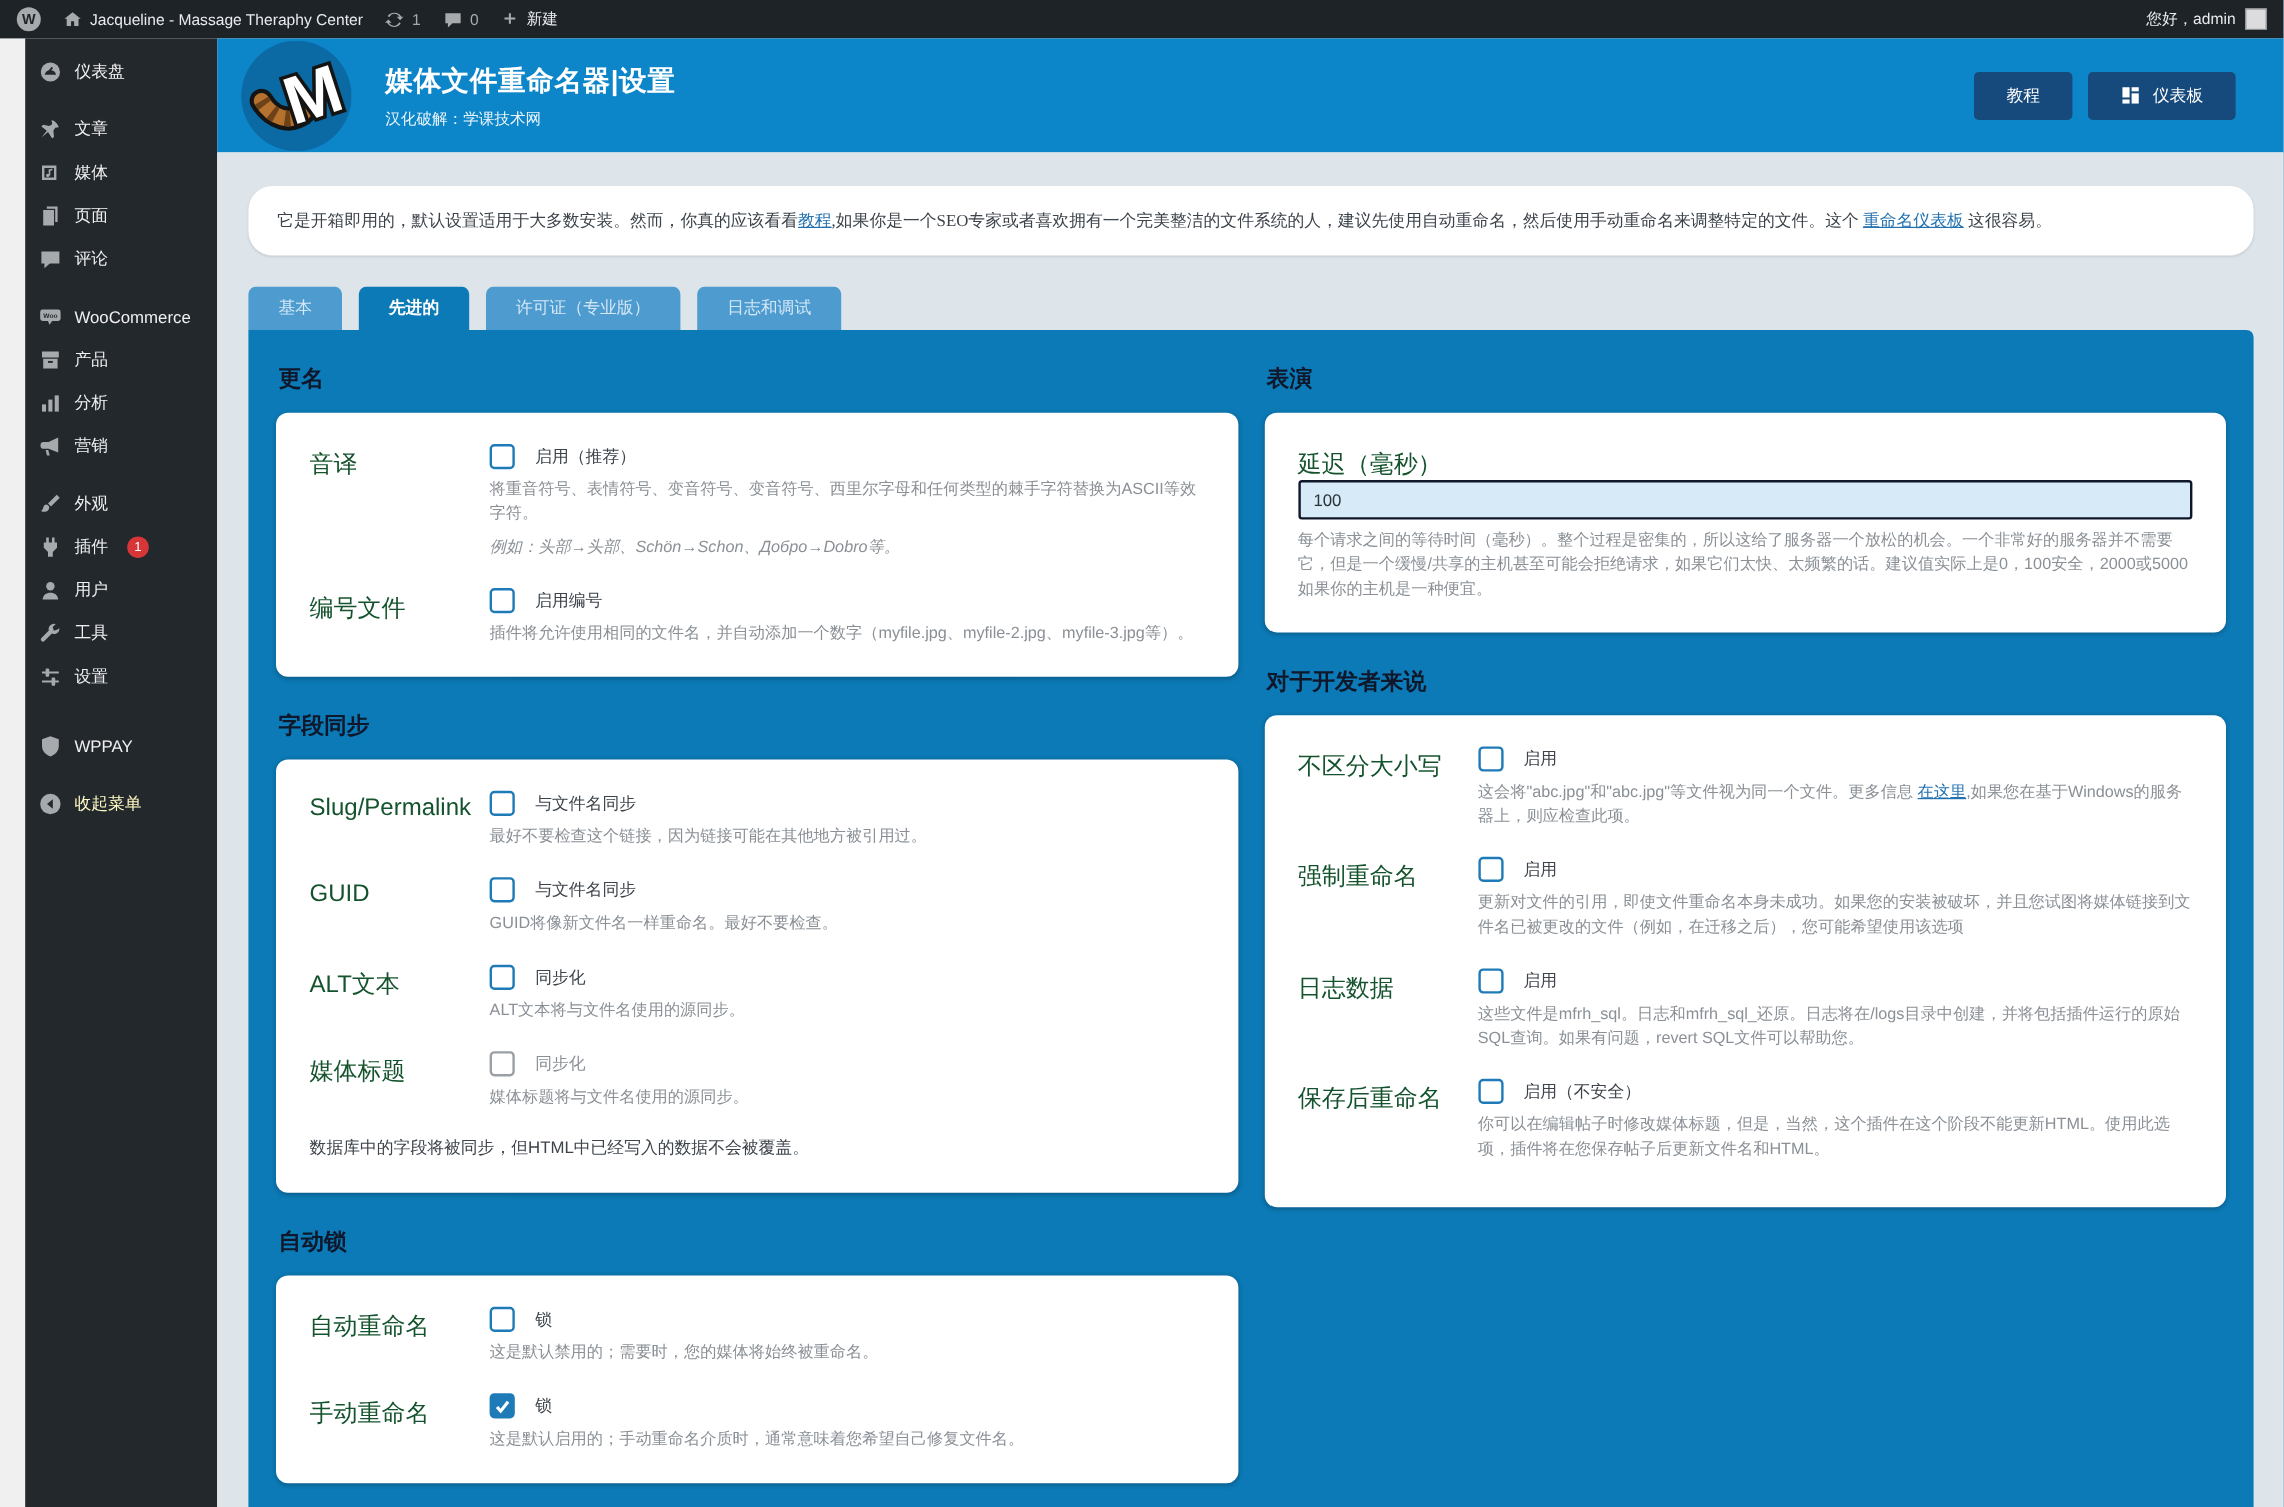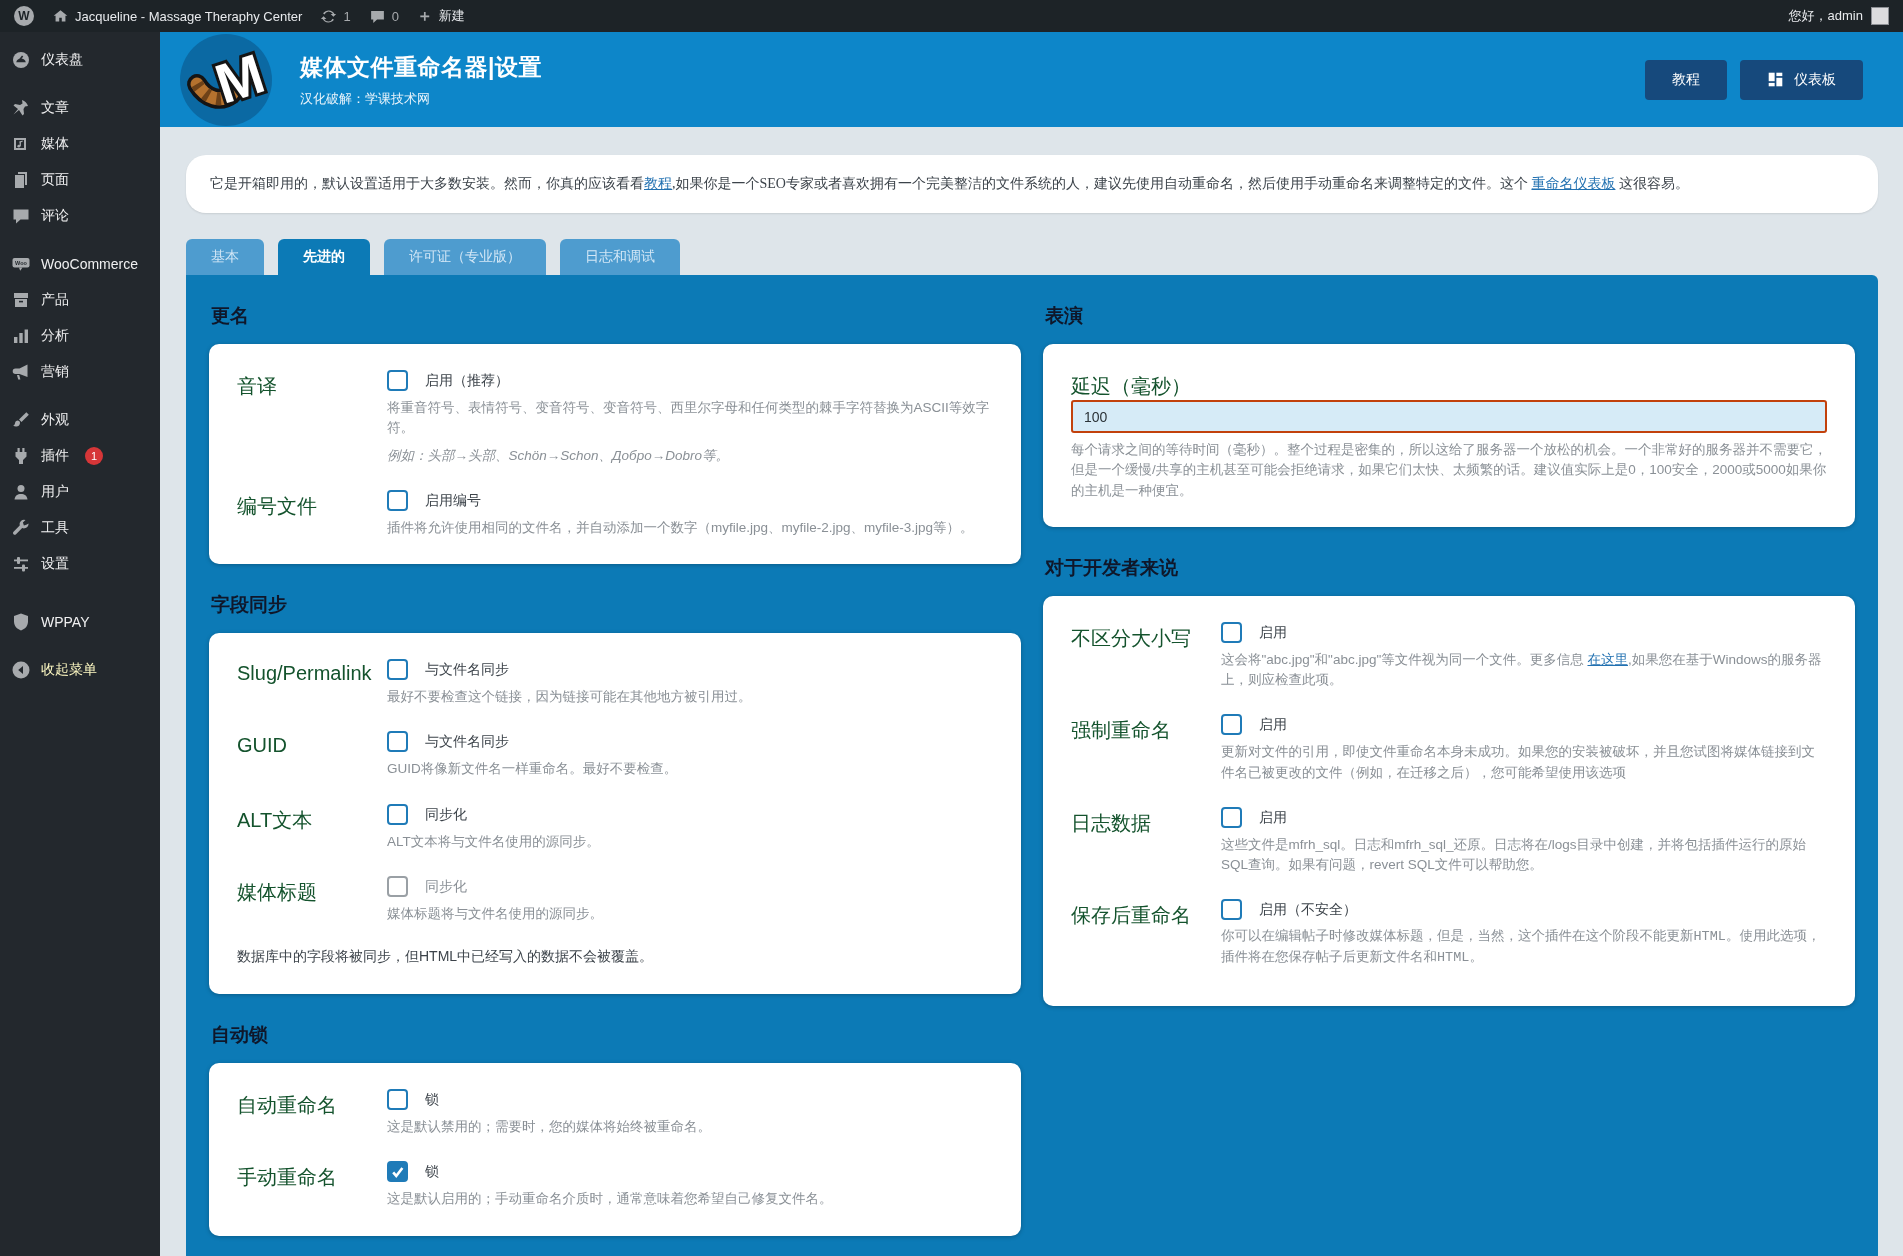--- a/index.html
+++ b/index.html
@@ -11,21 +11,21 @@
   .ab-left { display:flex; align-items:center; gap:18px; flex:1; }
   .ab-item { display:flex; align-items:center; gap:6px; cursor:pointer; }
   .ab-count { color:#a7aaad; }
   .wp-logo { width:20px; height:20px; border-radius:50%; background:#a7aaad; color:#1d2327; font-weight:bold; font-size:12px; display:flex; align-items:center; justify-content:center; }
   .ab-icon { width:17px; height:17px; fill:#a7aaad; }
   .ab-plus { color:#a7aaad; font-size:16px; font-weight:bold; line-height:1; }
   .ab-right { display:flex; align-items:center; gap:8px; }
   .avatar { width:18px; height:18px; background:#dcdcde; border:1px solid #8c8f94; }
 
   
-  .frame { display:flex; height:1224px; }
+  .frame { display:flex; height:1224px;padding-left:21px; }
 
   
   .sidebar { width:160px; background:#23282d; flex:none; padding-top:10px; }
   .sb-item { display:flex; align-items:center; gap:10px; padding:8px 0 8px 11px; color:#f0f0f1; font-size:14px; cursor:pointer; }
   .sb-item.dim { color:#fef9c3; }
   .micon { width:20px; height:20px; fill:#a7aaad; flex:none; }
   .sb-gap { height:12px; }
   .sb-gap-lg { height:22px; }
   .badge { background:#d63638; color:#fff; border-radius:50%; width:18px; height:18px; font-size:11px; display:inline-flex; align-items:center; justify-content:center; margin-left:6px; }
 
@@ -64,21 +64,21 @@
   .checkbox { width:21px; height:21px; border:2.5px solid #1f7bb8; border-radius:4px; background:#fff; flex:none; display:flex; align-items:center; justify-content:center; }
   .checkbox.checked { background:#1f7bb8; }
   .checkbox.disabled { border-color:#9aa0a5; }
   .check-glyph { width:14px; height:14px; stroke:#fff; stroke-width:3; fill:none; }
   .opt-label { font-size:14px; color:#3c434a; padding-top:2px; }
   .opt-label.dim { color:#8a9096; }
   .desc { font-size:13.5px; color:#8a9096; line-height:1.5; margin-top:7px; }
   .desc.example { font-style:italic; }
   .card-note { font-size:14px; color:#3c434a; margin:2px 0 8px; }
 
-  .delay-input { width:100%; height:33px; background:#d6ebf7; border:2px solid #c2410c; border-radius:3px; font-size:14px; color:#2c3338; padding:0 11px; font-family:"Liberation Sans","DejaVu Sans",sans-serif; }
+  .delay-input { width:100%; height:33px; background:#d6ebf7; border:2px solid #0f172a; border-radius:3px; font-size:14px; color:#2c3338; padding:0 11px; font-family:"Liberation Sans","DejaVu Sans",sans-serif; }
 </style>
 </head>
 <body>
 
 <div class="adminbar">
   <div class="ab-left">
     <div class="ab-item">
       <span class="wp-logo">W</span>
     </div>
     <div class="ab-item">
@@ -419,21 +419,21 @@
             <div class="row">
               <div class="row-label">日志数据</div>
               <div class="row-main">
                 <label class="opt">
                   <span class="checkbox"></span>
                   <span class="opt-label">启用</span>
                 </label>
                 <div class="desc">这些文件是mfrh_sql。日志和mfrh_sql_还原。日志将在/logs目录中创建，并将包括插件运行的原始SQL查询。如果有问题，revert SQL文件可以帮助您。</div>
               </div>
             </div>
-            <div class="row" style="margin-bottom:18px;font-family:Liberation Mono, monospace;">
+            <div class="row" style="margin-bottom:18px;">
               <div class="row-label">保存后重命名</div>
               <div class="row-main">
                 <label class="opt">
                   <span class="checkbox"></span>
                   <span class="opt-label">启用（不安全）</span>
                 </label>
                 <div class="desc">你可以在编辑帖子时修改媒体标题，但是，当然，这个插件在这个阶段不能更新HTML。使用此选项，插件将在您保存帖子后更新文件名和HTML。</div>
               </div>
             </div>
           </div>

